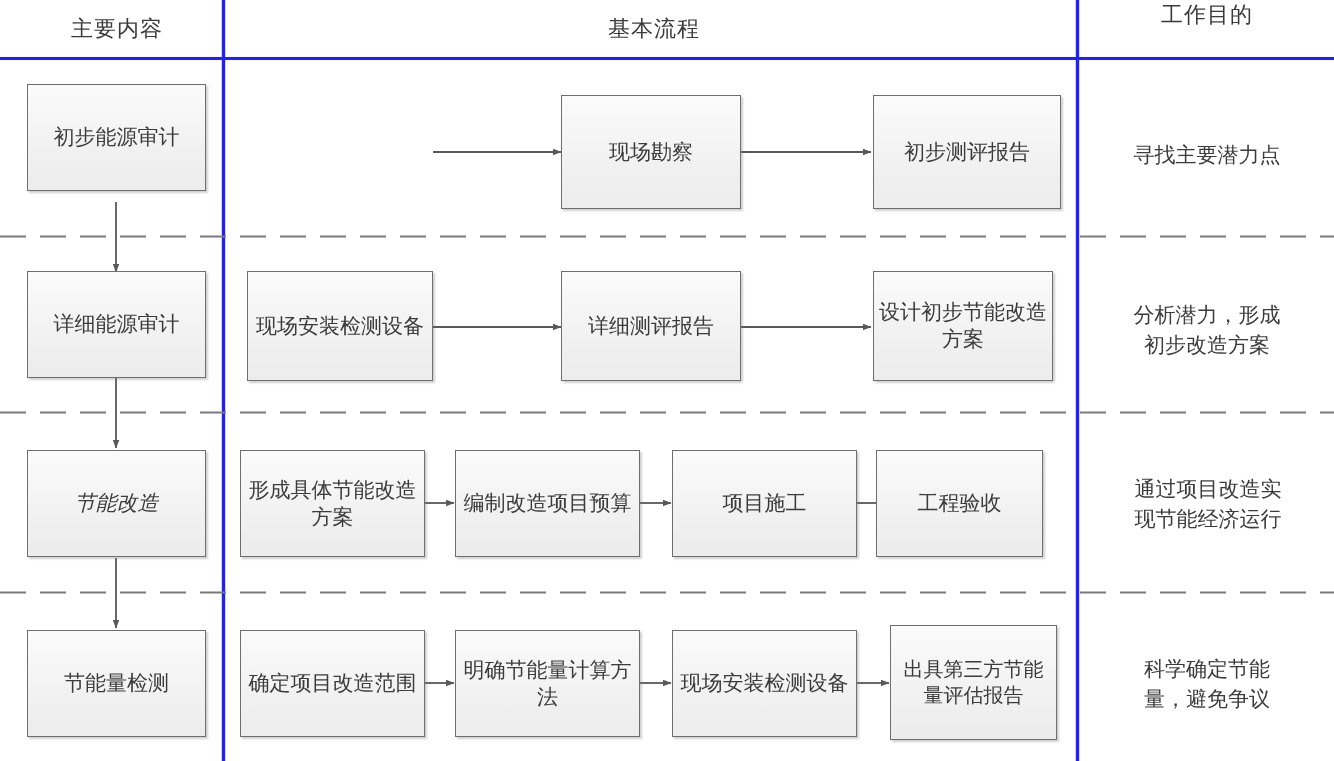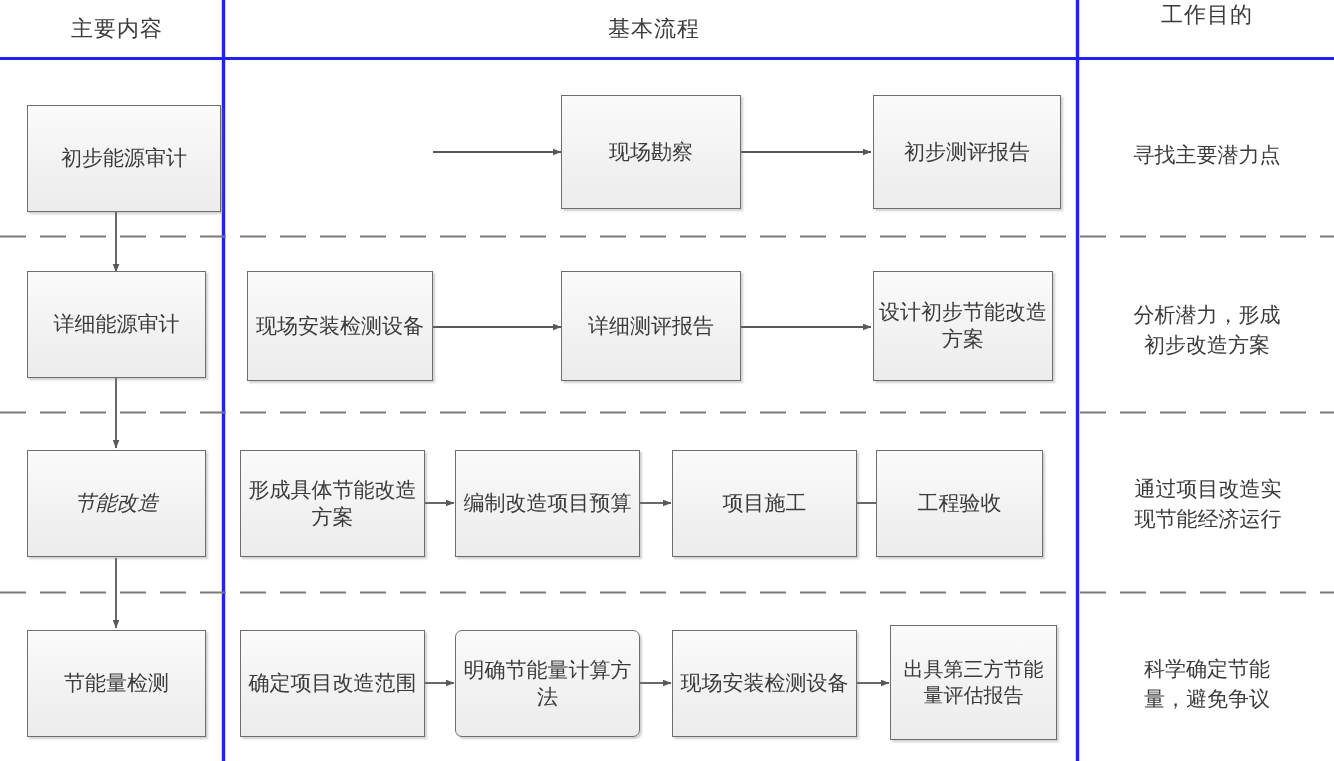--- a/index.html
+++ b/index.html
@@ -101,21 +101,21 @@
 
     <line x1="425" y1="683" x2="454" y2="683" stroke="#595959" stroke-width="1.8" marker-end="url(#arrowhead)"></line>
     <line x1="640" y1="683" x2="671" y2="683" stroke="#595959" stroke-width="1.8" marker-end="url(#arrowhead)"></line>
     <line x1="857" y1="683" x2="889" y2="683" stroke="#595959" stroke-width="1.8" marker-end="url(#arrowhead)"></line>
   </svg>
 
   <div class="col-header" style="left:27px; top:14px; width:180px;">主要内容</div>
   <div class="col-header" style="left:234px; top:14px; width:840px;">基本流程</div>
   <div class="col-header" style="left:1082px; top:0; width:250px;">工作目的</div>
 
-  <div class="node-box" style="left:27px; top:105px; width:194px; height:107px;justify-content:flex-end;">
+  <div class="node-box" style="left:27px; top:84px; width:179px; height:107px;justify-content:flex-end;">
     <span>初步能源审计</span>
   </div>
   <div class="node-box" style="left:561px; top:95px; width:180px; height:114px;">
     <span>现场勘察</span>
   </div>
   <div class="node-box" style="left:873px; top:95px; width:188px; height:114px;">
     <span>初步测评报告</span>
   </div>
   <div class="purpose-text" style="left:1082px; top:140px; width:250px;">寻找主要潜力点</div>
 
@@ -151,21 +151,21 @@
   </div>
   <div class="purpose-text" style="left:1082px; top:474px; width:252px;">通过项目改造实
 现节能经济运行</div>
 
   <div class="node-box" style="left:27px; top:630px; width:179px; height:107px;">
     <span>节能量检测</span>
   </div>
   <div class="node-box" style="left:240px; top:630px; width:185px; height:107px;">
     <span>确定项目改造范围</span>
   </div>
-  <div class="node-box" style="left:455px; top:630px; width:185px; height:107px;border-radius:7px;">
+  <div class="node-box" style="left:455px; top:630px; width:185px; height:107px;">
     <span>明确节能量计算方法</span>
   </div>
   <div class="node-box" style="left:672px; top:630px; width:185px; height:107px;">
     <span>现场安装检测设备</span>
   </div>
   <div class="node-box" style="left:890px; top:625px; width:167px; height:115px; font-size:20px;">
     <span>出具第三方节能量评估报告</span>
   </div>
   <div class="purpose-text" style="left:1082px; top:654px; width:250px;">科学确定节能
 量，避免争议</div>

